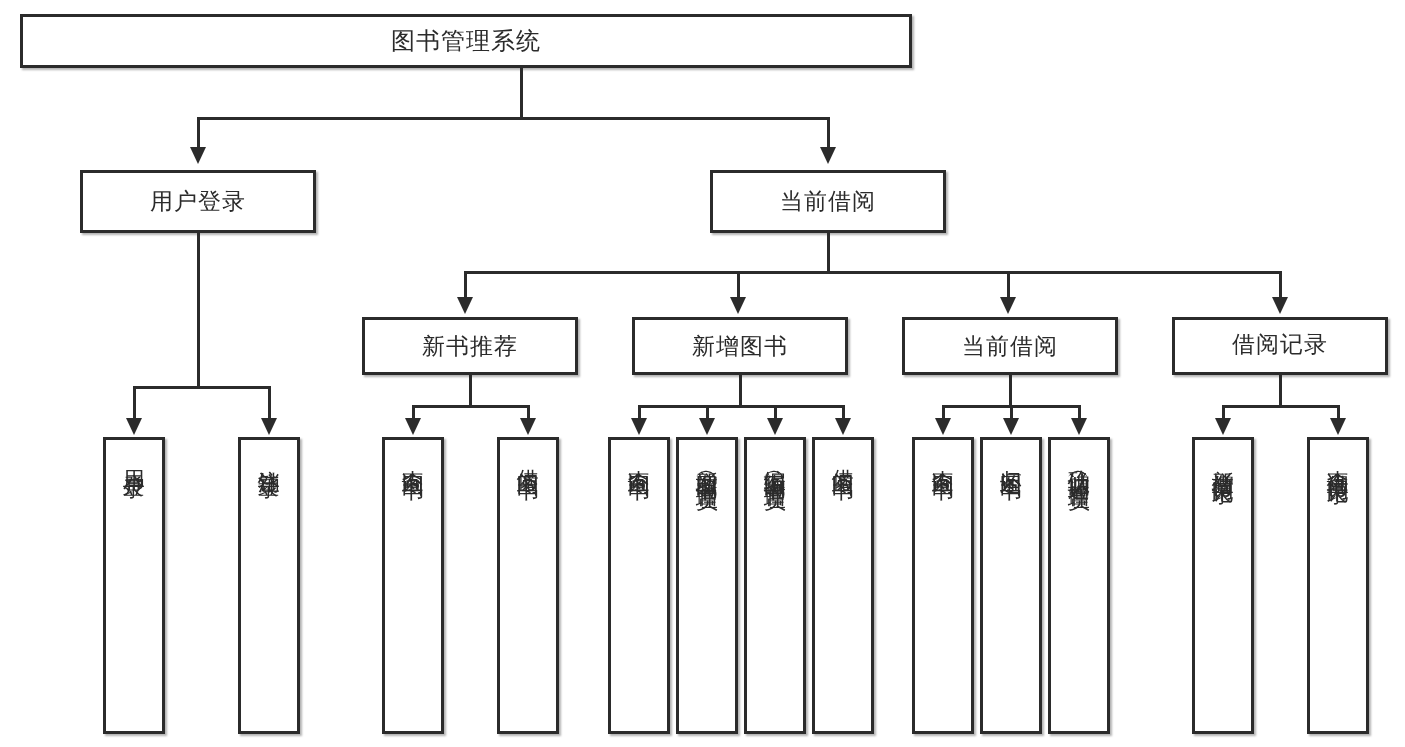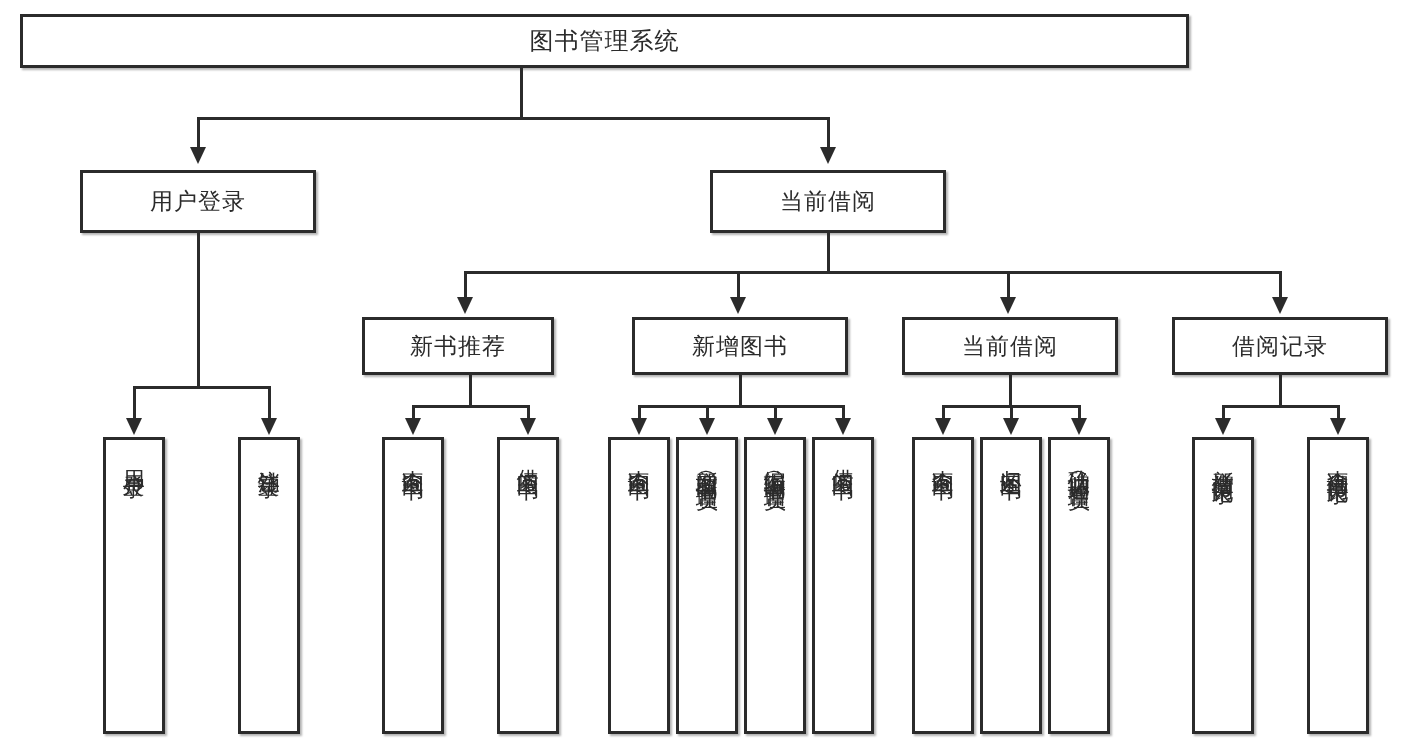--- a/index.html
+++ b/index.html
@@ -81,21 +81,21 @@
     letter-spacing: 0.5px;
     white-space: nowrap;
     user-select: none;
   }
 </style>
 </head>
 <body>
 
 <div id="canvas">
 
-  <div class="node root" style="left:20px; top:14px; width:1169px; height:54px;">
+  <div class="node root" style="left:20px; top:14px; width:892px; height:54px;">
     <span class="label">图书管理系统</span>
   </div>
 
   <div class="vline" style="left:520px; top:68px; width:3px; height:50px;"></div>
 
   <div class="hline" style="left:197px; top:117px; width:633px;"></div>
 
   <div class="vline" style="left:197px; top:117px; height:34px;"></div>
   <div class="arrow" style="left:190px; top:147px;"></div>
   <div class="vline" style="left:827px; top:117px; height:34px;"></div>
@@ -127,30 +127,30 @@
 
   <div class="vline" style="left:464px; top:271px; height:30px;"></div>
   <div class="arrow" style="left:457px; top:297px;"></div>
   <div class="vline" style="left:737px; top:271px; height:30px;"></div>
   <div class="arrow" style="left:730px; top:297px;"></div>
   <div class="vline" style="left:1007px; top:271px; height:30px;"></div>
   <div class="arrow" style="left:1000px; top:297px;"></div>
   <div class="vline" style="left:1279px; top:271px; height:30px;"></div>
   <div class="arrow" style="left:1272px; top:297px;"></div>
 
-  <div class="node" style="left:362px; top:317px; width:192px; height:58px;text-align:center;">
+  <div class="node" style="left:362px; top:317px; width:216px; height:58px;text-align:center;">
     <span class="label">新书推荐</span>
   </div>
   <div class="node" style="left:632px; top:317px; width:216px; height:58px;">
     <span class="label">新增图书</span>
   </div>
   <div class="node" style="left:902px; top:317px; width:216px; height:58px;">
     <span class="label">当前借阅</span>
   </div>
-  <div class="node" style="left:1172px; top:317px; width:216px; height:58px;">
+  <div class="node" style="left:1172px; top:317px; width:216px; height:58px;font-family:Liberation Mono, monospace;">
     <span class="label">借阅记录</span>
   </div>
 
   <div class="vline" style="left:469px; top:375px; height:32px;"></div>
   <div class="hline" style="left:412px; top:405px; width:118px;"></div>
   <div class="vline" style="left:412px; top:405px; height:16px;"></div>
   <div class="arrow" style="left:405px; top:418px;"></div>
   <div class="vline" style="left:527px; top:405px; height:16px;"></div>
   <div class="arrow" style="left:520px; top:418px;"></div>
 

